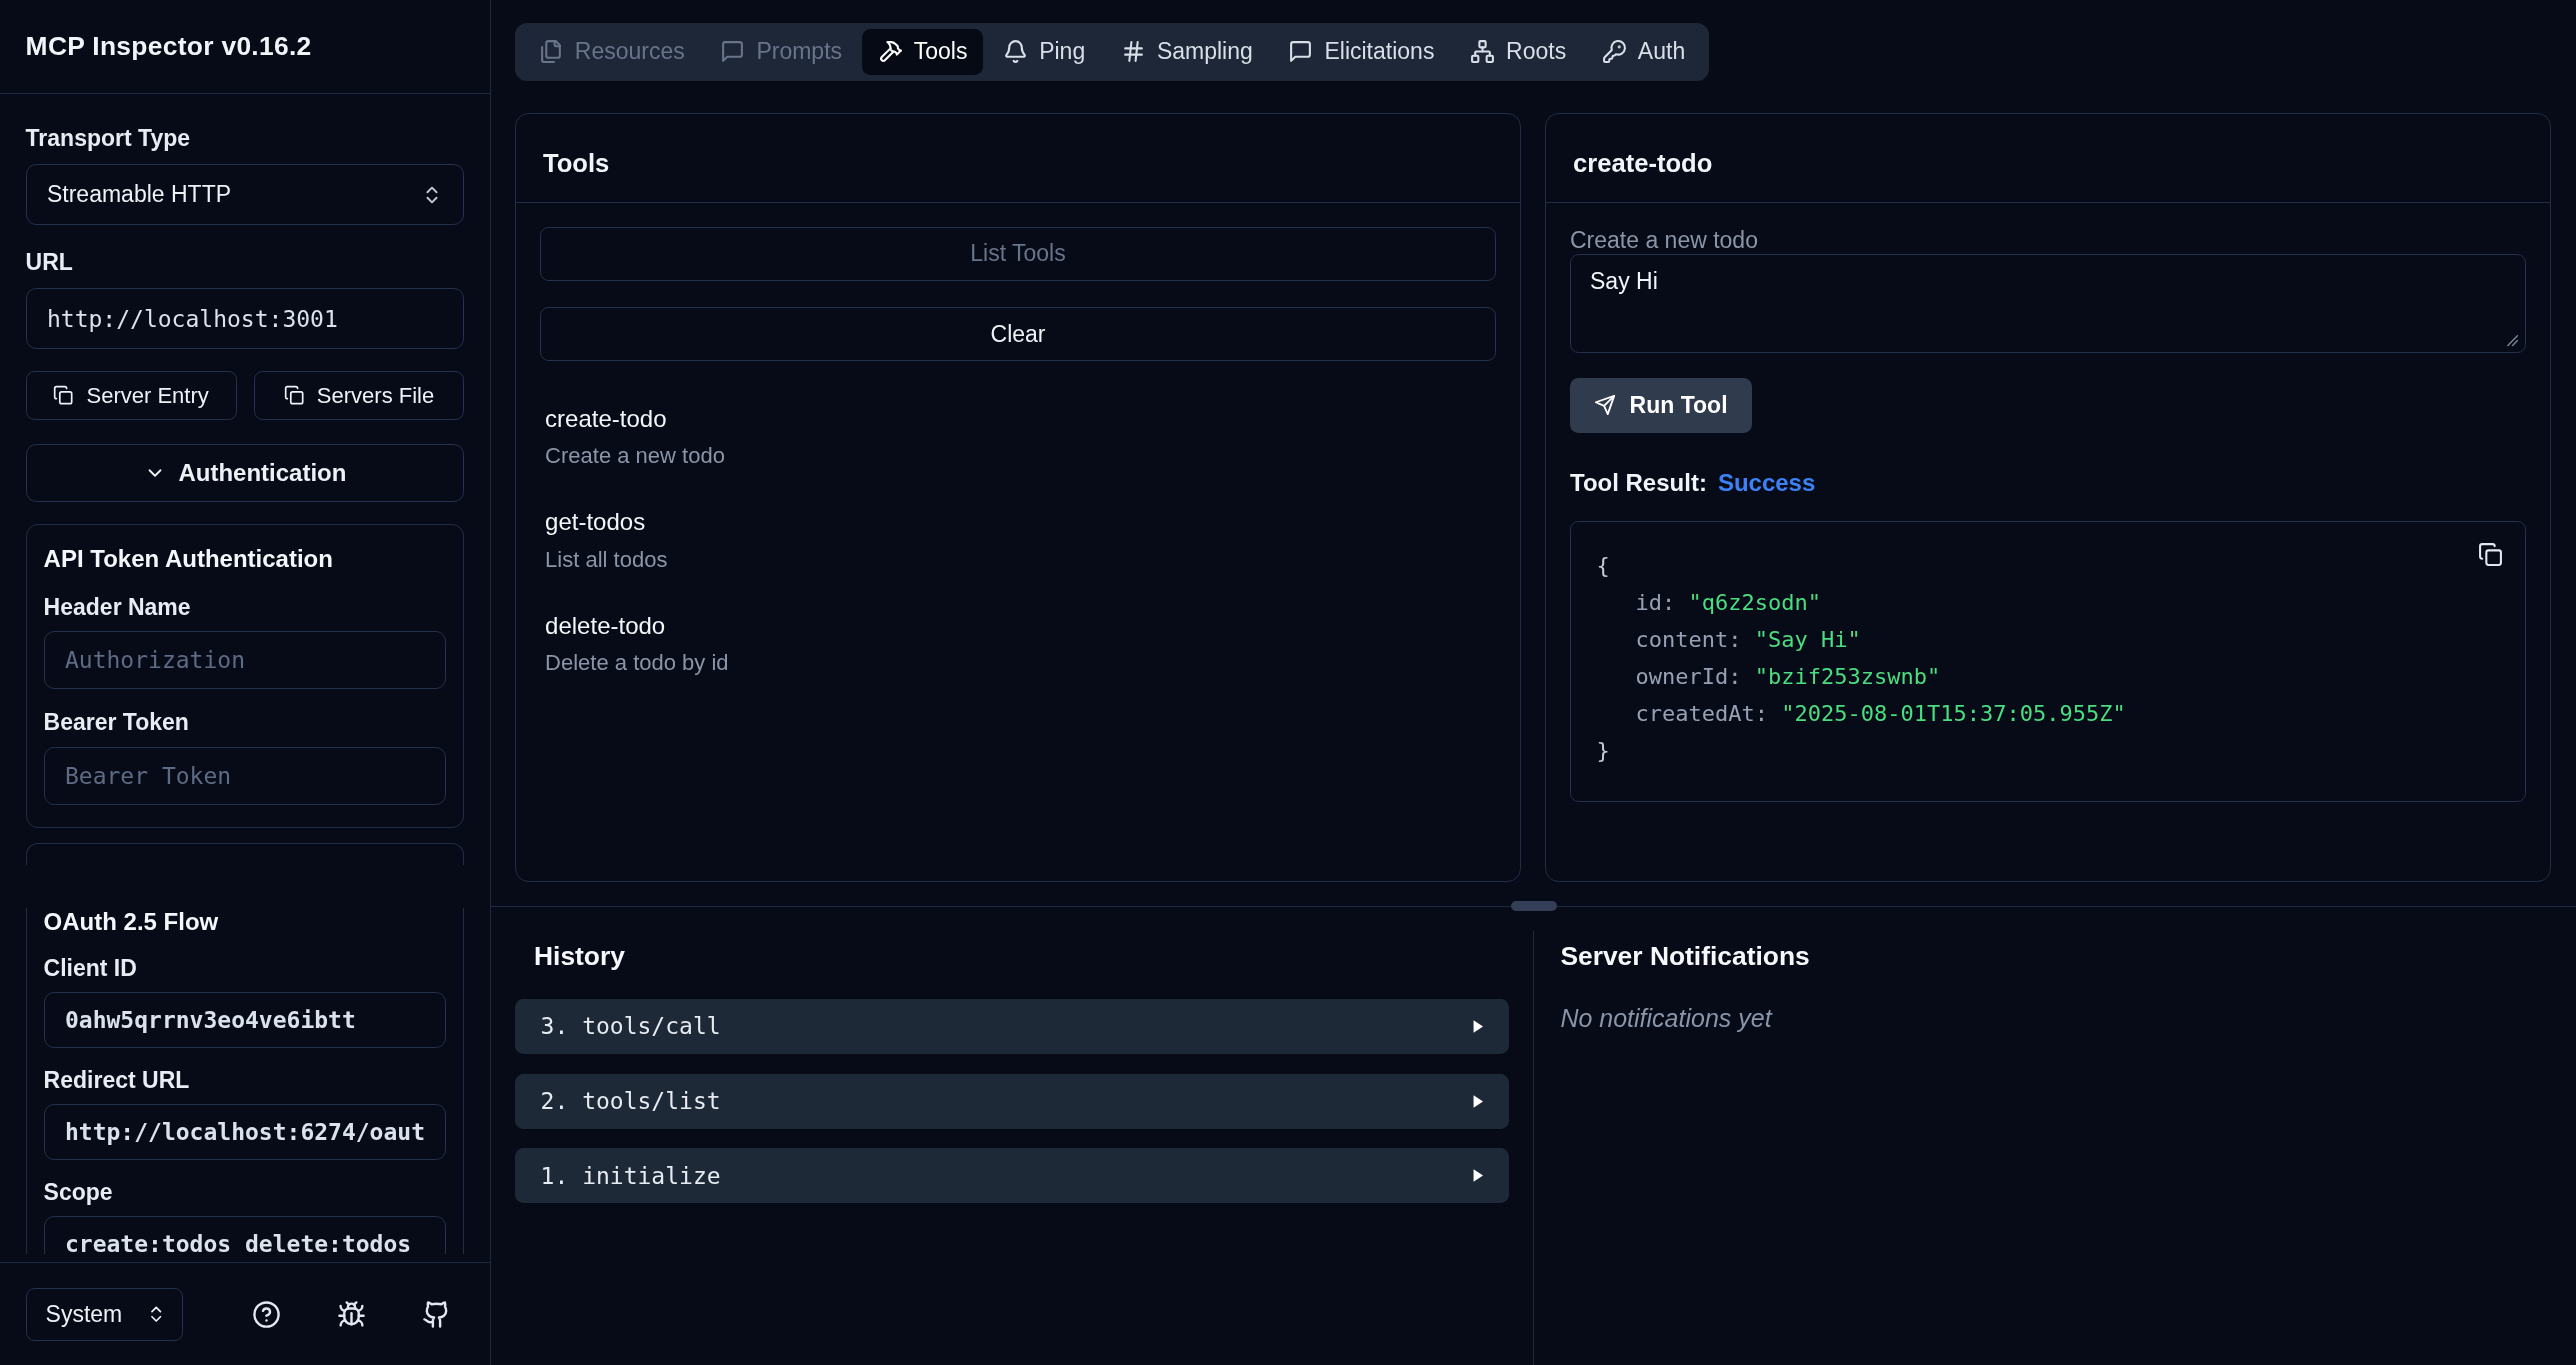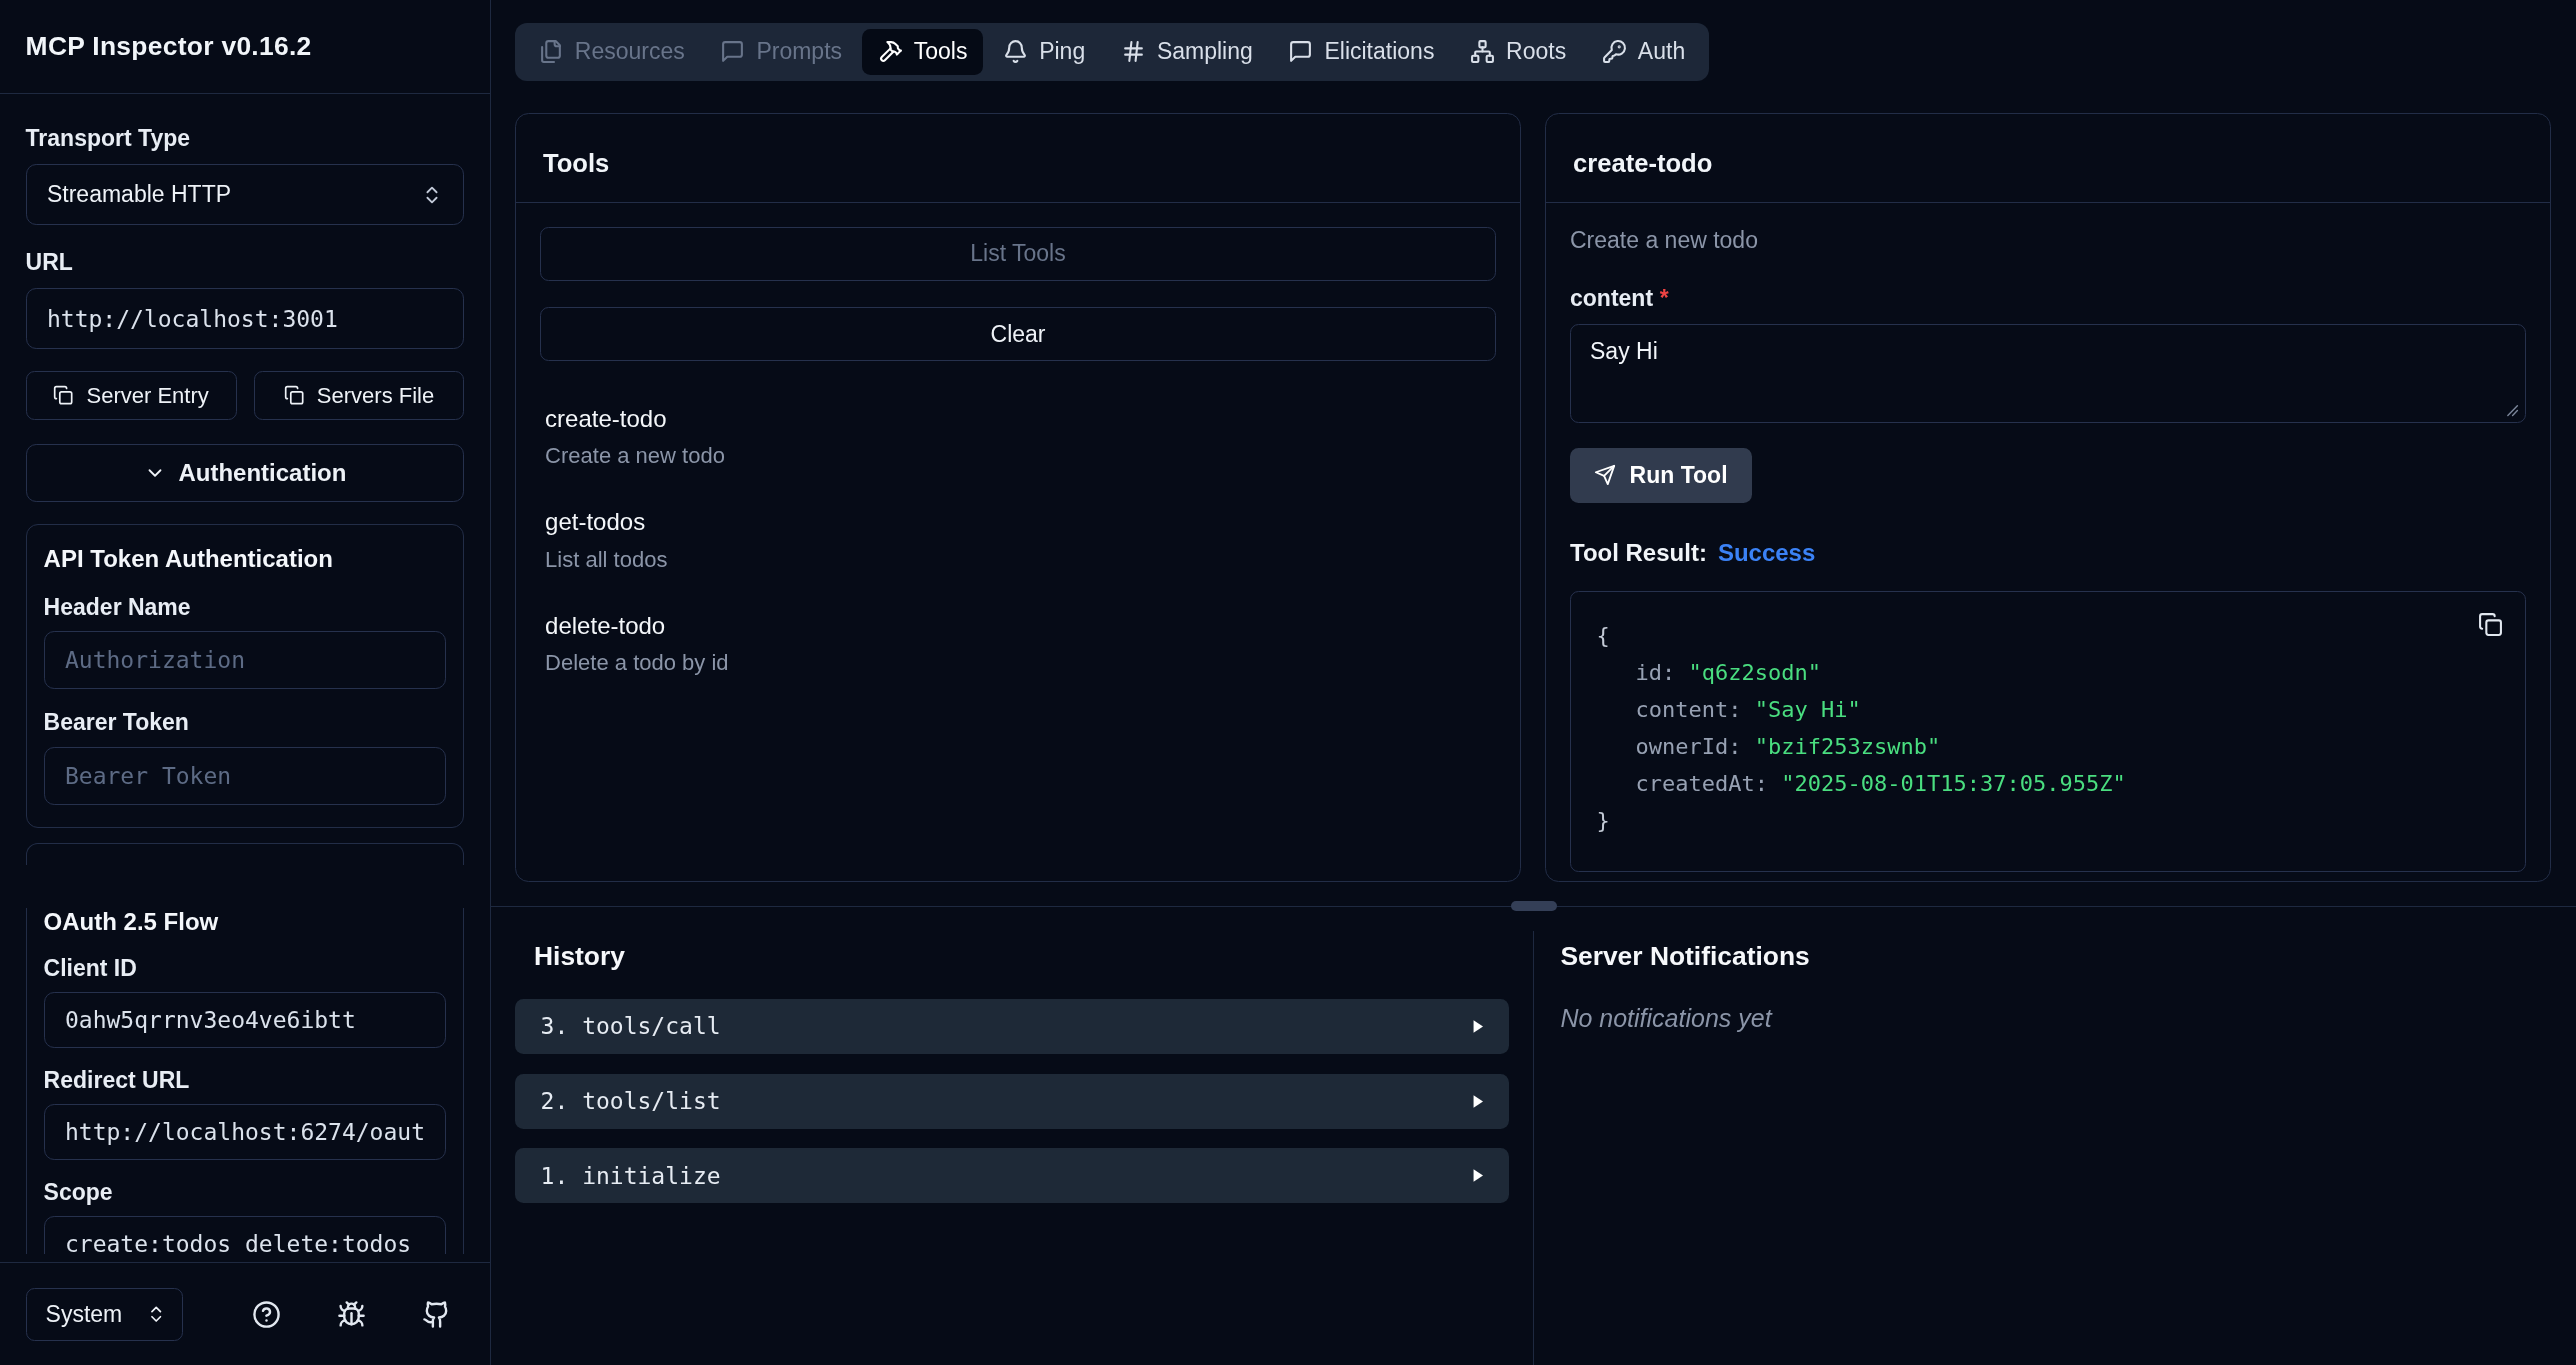--- a/index.html
+++ b/index.html
@@ -33,21 +33,21 @@
   .sb-btn { flex: 1; height: 49px; border: 0.9px solid #26314d; border-radius: 8.5px; background: transparent; color: #eef2f7; font-size: 22px; font-weight: 500; display: flex; align-items: center; justify-content: center; gap: 12.8px; font-family: inherit; cursor: pointer; }
   .auth-toggle { margin-top: 24px; width: 100%; height: 58px; border: 0.9px solid #26314d; border-radius: 10.2px; background: transparent; color: #eef2f7; font-size: 24px; font-weight: 600; display: flex; align-items: center; justify-content: center; gap: 12.8px; font-family: inherit; cursor: pointer; }
   .card { border: 0.9px solid #222d47; border-radius: 12px; }
   .api-card { margin-top: 22px; padding: 20.4px 17px 22px; }
   .card-title { font-size: 24px; font-weight: 700; color: #f4f7fb; }
   .card .flabel { margin-top: 20.4px; margin-bottom: 10.2px; }
   .card .textinput { height: 58px; }
   .card-fragment { margin-top: 15.3px; height: 22px; border: 0.9px solid #222d47; border-bottom: none; border-radius: 12px 12px 0 0; }
   .oauth-card { margin-top: 43px; border-left: 0.9px solid #222d47; border-right: 0.9px solid #222d47; padding: 0 17px 20.4px; }
   .oauth-card .flabel { margin-top: 19px; margin-bottom: 10.2px; }
-  .oauth-card .textinput { height: 56px; }
+  .oauth-card .textinput { height: 56px; font-weight: bold; }
   .sb-footer { height: 104px; border-top: 0.9px solid #1e2940; display: flex; align-items: center; padding: 0 39px 0 25.6px; flex: none; margin-top: 8px; }
   .theme-select { width: 157px; height: 53px; border: 0.9px solid #26314d; border-radius: 8.5px; display: flex; align-items: center; justify-content: space-between; padding: 0 15.3px 0 19px; font-size: 23px; color: #eef2f7; background: transparent; cursor: pointer; }
   .foot-icons { margin-left: auto; display: flex; gap: 56px; color: #e2e8f0; }
   .icon-btn { background: none; border: none; color: inherit; cursor: pointer; display: flex; align-items: center; }
 
   
   main { flex: 1; display: flex; flex-direction: column; height: 100%; overflow: hidden; }
   .tabbar-wrap { padding: 23px 0 0 24px; flex: none; }
   .tabbar { display: inline-flex; align-items: center; background: #1d2738; border-radius: 12px; padding: 6px 8.5px; gap: 5.1px; }
   .tab { display: flex; align-items: center; gap: 11px; padding: 9.4px 15.3px; border-radius: 8.5px; font-size: 23px; font-weight: 500; color: #d9dfe9; cursor: pointer; white-space: nowrap; }
@@ -344,23 +344,20 @@
             <div class="tool-desc">Delete a todo by id</div>
           </div>
         </div>
       </div>
     </div>
 
     <div class="pane">
       <div class="pane-header">create-todo</div>
       <div class="pane-body">
         <div class="pane-desc">Create a new todo</div>
-        <div class="content-label">
-          <span>content</span><span class="req">*</span>
-        </div>
         <div class="ta-wrap">
           <textarea class="content-ta" style="">Say Hi</textarea>
           <svg class="ic ta-grip" style="width:15.3px;height:15.3px" viewBox="0 0 18 18" width="15.3" height="15.3">
               <use href="#i-resize"></use>
             </svg>
         </div>
         <button class="run-btn">
           <svg class="ic ic-26" viewBox="0 0 26 26" width="22" height="22">
               <use href="#i-send"></use>
             </svg>

